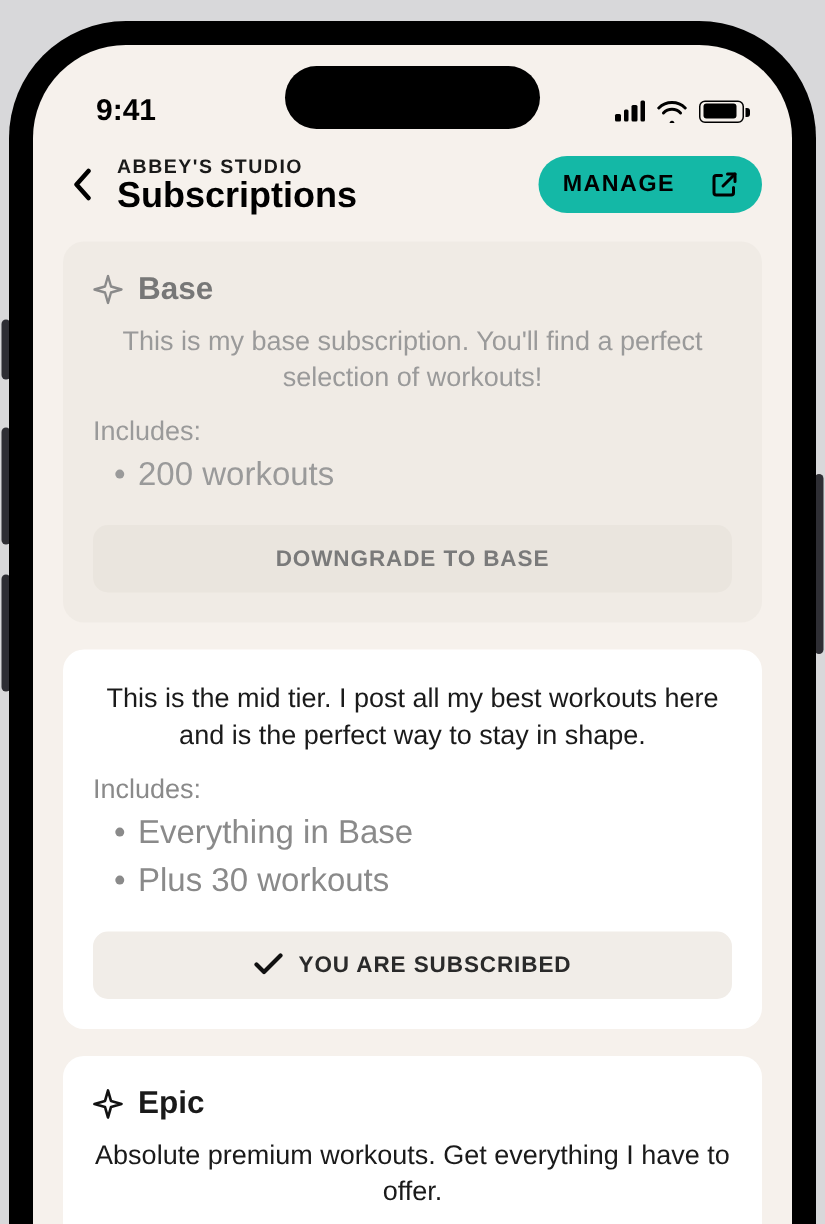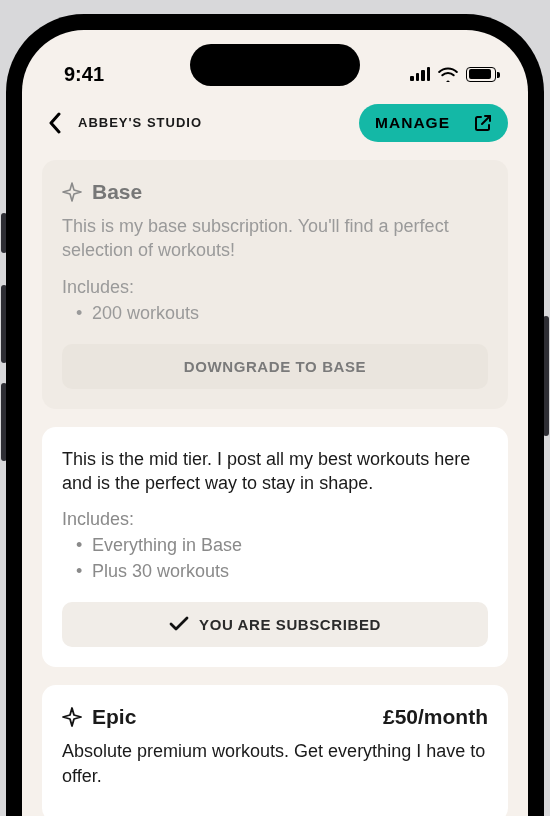--- a/index.html
+++ b/index.html
@@ -74,31 +74,31 @@
     padding:10px 16px;
     font-weight:800; font-size:15.5px; letter-spacing:1px; color:#000;
   }
   .card {
     border-radius:14px;
     padding:20px 20px 20px 20px;
     margin-bottom:18px;
   }
   .card.muted { background:#f0ebe5; color:#8e8e8e; }
   .card.active { background:#fff; color:#1a1a1a; }
-  .card-head { display:flex; align-items:center; justify-content:space-between; margin-bottom:10px; }
+  .card-head { display:flex; align-items:center; margin-bottom:10px; }
   .card-head-left { display:flex; align-items:center; gap:10px; }
   .tier-name { font-size:21px; font-weight:800; }
   .tier-price { font-size:21px; font-weight:800; }
   .card.muted .tier-name, .card.muted .tier-price { color:#777; }
-  .desc { font-size:18px; line-height:1.35; margin-bottom:14px; }
+  .desc { font-size:18px; line-height:1.35; margin-bottom:14px;text-align:center; }
   .card.muted .desc { color:#9a9a9a; }
   .includes-label { font-size:18px; color:#9a9a9a; margin-bottom:2px; }
   .card.active .includes-label { color:#8a8a8a; }
   ul.includes { list-style:none; padding-left:14px; margin-bottom:18px; }
-  ul.includes li { font-size:18px; color:#9a9a9a; position:relative; padding-left:16px; line-height:1.45;}
+  ul.includes li { font-size:22px; color:#9a9a9a; position:relative; padding-left:16px; line-height:1.45;}
   ul.includes li::before { content:"•"; position:absolute; left:0; top:0; }
   .card.active ul.includes li { color:#8a8a8a; }
   .cta-btn {
     width:100%;
     background:#f1ede8;
     border-radius:10px;
     padding:14px 10px;
     display:flex; justify-content:center; gap:10px;
     font-weight:800; font-size:15px; letter-spacing:0.6px; color:#2a2a2a;
   }
@@ -140,20 +140,21 @@
       <div class="content">
         <div class="header-row">
           <div class="header-left">
             <div class="back-chevron">
               <svg width="14" height="22" viewBox="0 0 14 22">
                 <path d="M11 2 L3 11 L11 20" stroke="#000" stroke-width="3" fill="none" stroke-linecap="round" stroke-linejoin="round"></path>
               </svg>
             </div>
             <div class="title-block">
               <span class="title-small">ABBEY'S STUDIO</span>
+              <span class="title-big">Subscriptions</span>
             </div>
           </div>
           <div class="manage-btn">
             <span>MANAGE</span>
             <svg width="18" height="18" viewBox="0 0 18 18">
               <path d="M7 3 H3.5 A1.5 1.5 0 0 0 2 4.5 V14.5 A1.5 1.5 0 0 0 3.5 16 H13.5 A1.5 1.5 0 0 0 15 14.5 V11" stroke="#000" stroke-width="2" fill="none" stroke-linecap="round"></path>
               <path d="M11 2 H16 V7" stroke="#000" stroke-width="2" fill="none" stroke-linecap="round" stroke-linejoin="round"></path>
               <path d="M16 2 L8 10" stroke="#000" stroke-width="2" fill="none" stroke-linecap="round"></path>
             </svg>
           </div>
@@ -194,21 +195,20 @@
         </div>
 
         <div class="card active">
           <div class="card-head">
             <div class="card-head-left">
               <svg width="20" height="20" viewBox="0 0 20 20">
                 <path d="M10 1 L12 8 L19 10 L12 12 L10 19 L8 12 L1 10 L8 8 Z" fill="none" stroke="#111" stroke-width="1.8" stroke-linejoin="round"></path>
               </svg>
               <span class="tier-name">Epic</span>
             </div>
-            <span class="tier-price">£50/month</span>
           </div>
           <div class="desc">Absolute premium workouts. Get everything I have to offer.</div>
         </div>
 
       </div>
     </div>
   </div>
 </div>
 
 </body></html>

